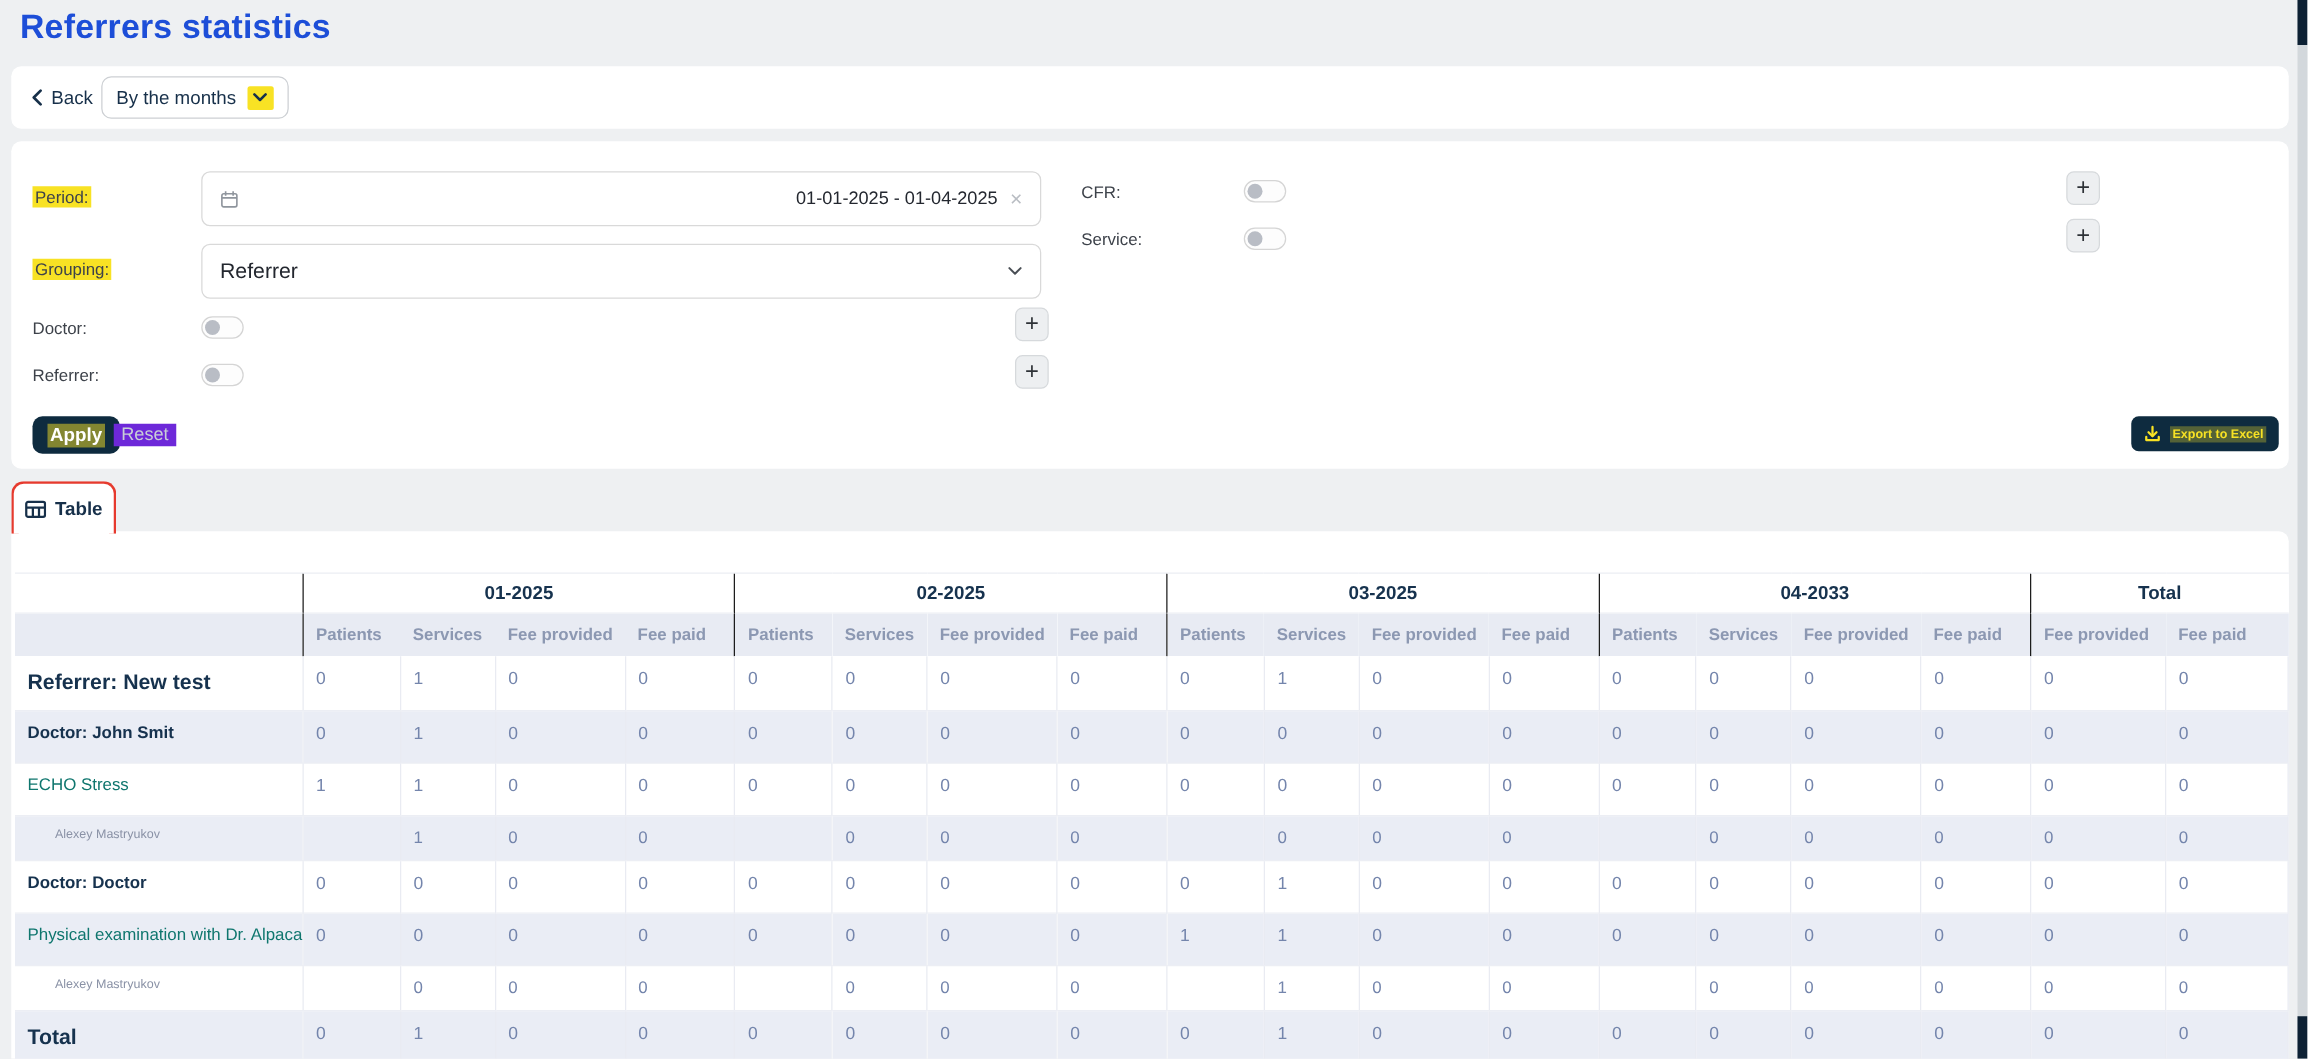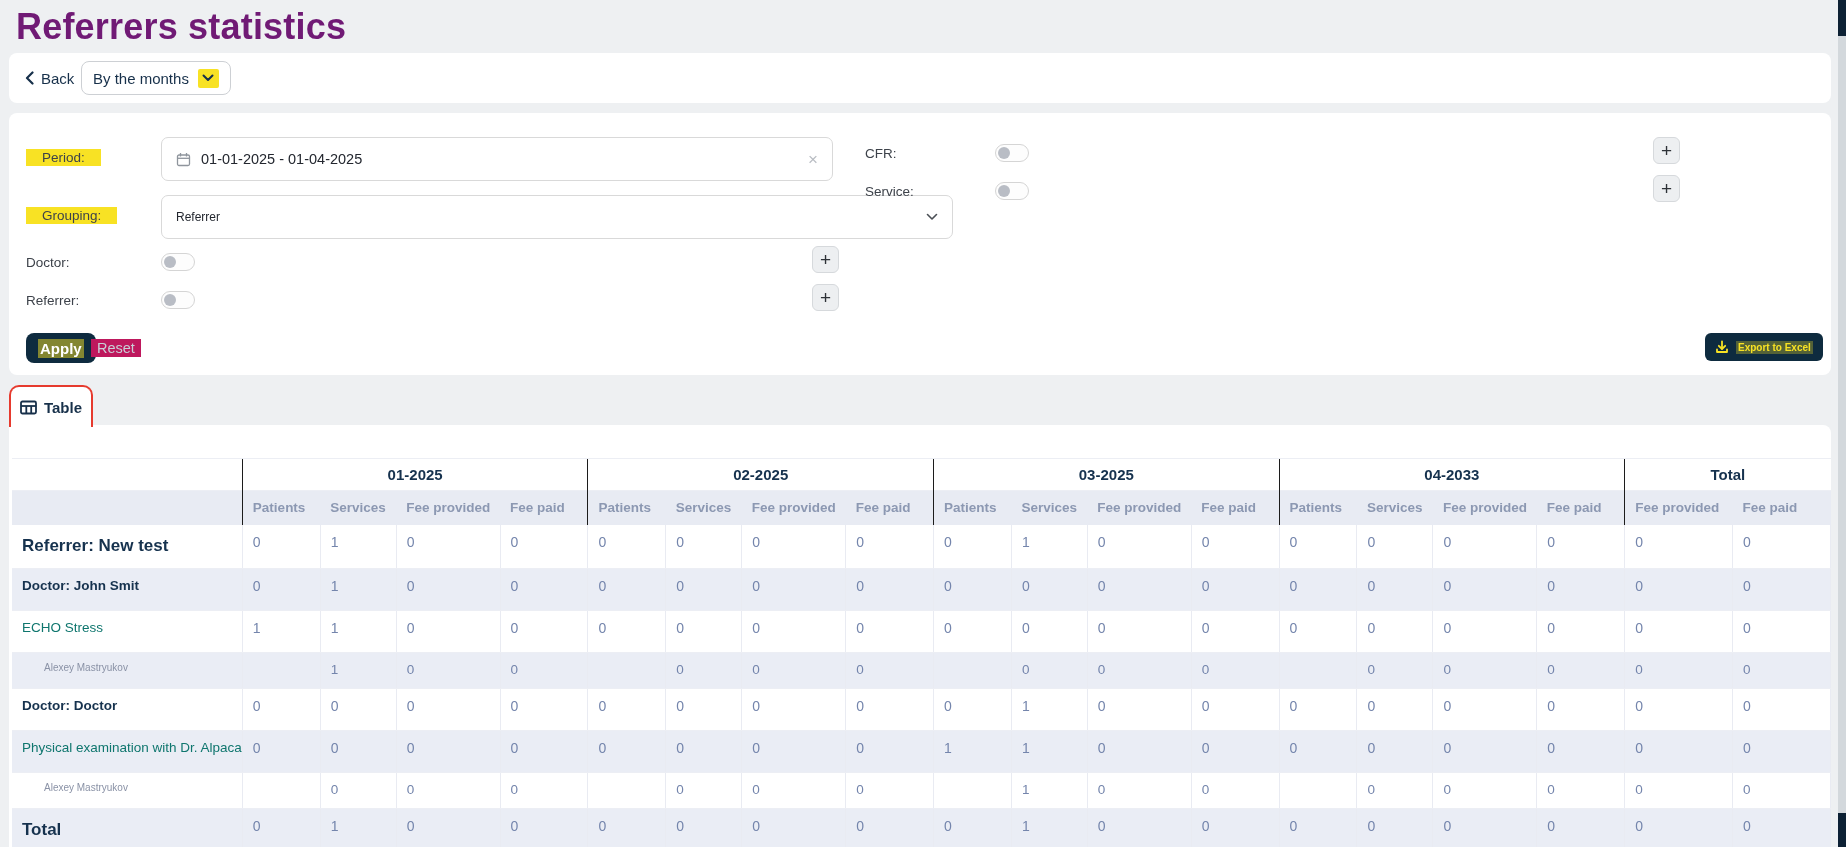--- a/index.html
+++ b/index.html
@@ -1,43 +1,43 @@
 <!DOCTYPE html>
 <html><head>
 <meta charset="utf-8">
 <style>
   * { margin:0; padding:0; box-sizing:border-box; }
   html,body { width:1846px; height:847px; overflow:hidden; }
   body { background:#eef0f2; font-family:"Liberation Sans", sans-serif; position:relative; color:#17304a; }
   .card { position:absolute; background:#fff; border-radius:8px; }
 
   
-  #page-title { position:absolute; left:16px; top:6px; font-size:36px; font-weight:600; color:#701a75; letter-spacing:.2px; }
+  #page-title { position:absolute; left:16px; top:6px; font-size:27px; font-weight:600; color:#1d4ed8; letter-spacing:.2px; }
 
   
   #toolbar { left:9px; top:53px; width:1822px; height:50px; }
   #back-btn { position:absolute; left:16px; top:0; height:50px; display:flex; align-items:center; gap:7px; font-size:15px; color:#17304a; cursor:pointer; }
   #months-btn { position:absolute; left:72px; top:8px; height:34px; border:1px solid #cdd0d4; border-radius:8px; background:#fff; display:flex; align-items:center; gap:9px; padding:0 11px; font-size:15px; color:#17304a; font-family:inherit; }
   .hl-chip { width:21px; height:19px; background:#f8e224; border-radius:2px; display:flex; align-items:center; justify-content:center; }
 
   
   #filters { left:9px; top:113px; width:1822px; height:262px; }
   .flabel { position:absolute; font-size:13.5px; color:#3d424a; }
-  .flabel.hl { background:#f8e224; padding:1px 16px; }
+  .flabel.hl { background:#f8e224; padding:1px 2px; }
   .fld { position:absolute; border:1px solid #d9d9d9; border-radius:7px; background:#fff; display:flex; align-items:center; }
   #period-input-wrap { left:152px; top:24px; width:672px; height:44px; padding:0 14px; gap:10px; }
-  #period-input { border:none; outline:none; flex:1; font-size:14.5px; color:#23272f; font-family:inherit; background:transparent; }
+  #period-input { border:none; outline:none; flex:1; font-size:14.5px; color:#23272f; font-family:inherit; background:transparent;text-align:right; }
   #period-clear { color:#b9bdc3; font-size:17px; line-height:1; cursor:pointer; }
-  #grouping-select { left:152px; top:82px; width:792px; height:44px; padding:4px 14px; font-size:12px; color:#23272f; justify-content:space-between; cursor:pointer; }
+  #grouping-select { left:152px; top:82px; width:672px; height:44px; padding:4px 14px; font-size:17px; color:#23272f; justify-content:space-between; cursor:pointer; }
   .switch { position:absolute; width:34px; height:18px; border:1.5px solid #d5d5d5; border-radius:10px; background:#fdfdfd; cursor:pointer; }
   .switch .knob { position:absolute; left:2px; top:1.5px; width:12px; height:12px; border-radius:50%; background:#b9bdc5; }
   .plus-btn { position:absolute; width:27px; height:27px; border:1px solid #d6d9dc; border-radius:6px; background:#edeff1; color:#2e3237; font-size:19px; line-height:24px; text-align:center; cursor:pointer; font-family:inherit; }
   #apply-btn { position:absolute; left:17px; top:220px; height:30px; background:#0e2b3f; border:none; border-radius:8px; padding:0 12px; cursor:pointer; }
   #apply-btn span { font-size:15px; font-weight:700; color:#fff; background:rgba(248,226,36,.5); padding:1px 2px; }
-  #reset-link { position:absolute; left:82px; top:226px; background:#be185d; color:#c9ced6; font-size:14.5px; padding:1px 6px; cursor:pointer; }
+  #reset-link { position:absolute; left:82px; top:226px; background:#6d28d9; color:#c9ced6; font-size:14.5px; padding:1px 6px; cursor:pointer; }
   #export-btn { position:absolute; left:1696px; top:220px; height:28px; background:#0e2b3f; border:none; border-radius:6px; display:flex; align-items:center; gap:7px; padding:0 10px; cursor:pointer; }
   #export-btn span { font-size:10px; font-weight:700; color:#f8e224; background:rgba(248,226,36,.3); padding:1px 2px; }
 
   
   #tab-table { position:absolute; left:9px; top:385px; width:84px; height:42px; background:#fff; border:2px solid #e63a2e; border-bottom:none; border-radius:10px 10px 0 0; display:flex; align-items:center; justify-content:center; gap:7px; font-size:15px; font-weight:700; color:#17304a; z-index:3; cursor:pointer; }
 
   
   #tablecard { left:9px; top:425px; width:1822px; height:422px; border-radius:0 8px 0 0; z-index:2; }
   table { border-collapse:collapse; table-layout:fixed; margin:33px 0 0 3px; }
   th, td { overflow:hidden; white-space:nowrap; }

